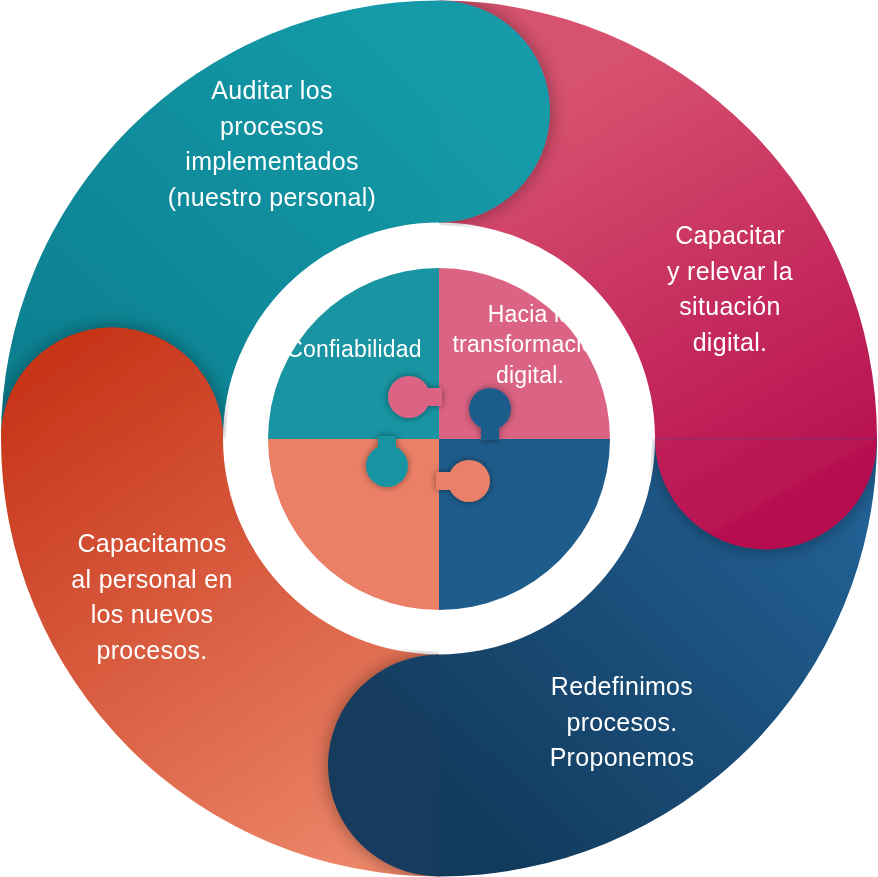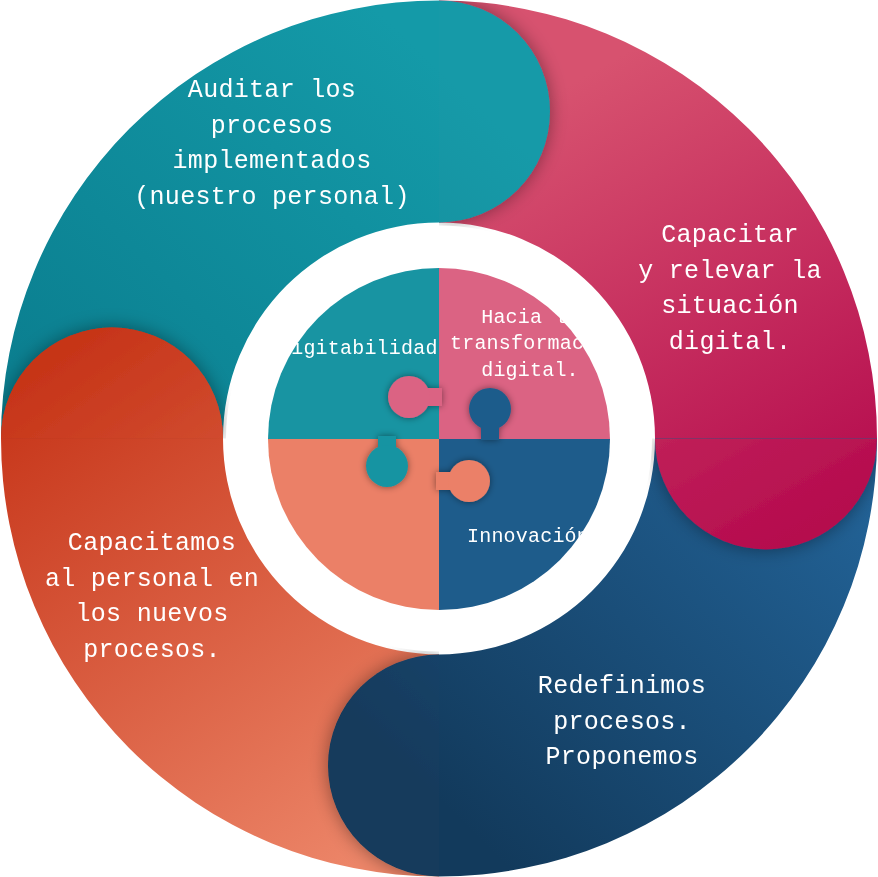--- a/index.html
+++ b/index.html
@@ -5,21 +5,21 @@
   html, body {
     margin: 0;
     padding: 0;
     background: #ffffff;
   }
   .stage {
     position: relative;
     width: 878px;
     height: 877px;
     overflow: hidden;
-    font-family: Liberation Mono, monospace;
+    font-family: Liberation Sans, sans-serif;
     border-radius: 24px;
   }
   .stage svg {
     position: absolute;
     left: 0;
     top: 0;
   }
   .label {
     position: absolute;
     transform: translate(-50%, -50%);
@@ -27,21 +27,21 @@
     text-align: center;
     white-space: pre-line;
     pointer-events: none;
   }
   .label.outer {
     font-size: 25px;
     line-height: 1.42;
     letter-spacing: 0.3px;
   }
   .label.inner {
-    font-size: 20px;
+    font-size: 23px;
     line-height: 1.32;
     letter-spacing: 0.2px;
   }
 </style>
 </head>
 <body>
 
 <div class="stage">
 
   <svg width="878" height="877" viewBox="0 0 878 877">
@@ -141,19 +141,18 @@
 situación
 digital.</div>
   <div class="label outer" style="left:622px; top:722px; width:260px;">Redefinimos
 procesos.
 Proponemos</div>
   <div class="label outer" style="left:152px; top:597px; width:240px;">Capacitamos
 al personal en
 los nuevos
 procesos.</div>
 
-  <div class="label inner" style="left:354px; top:349px; width:150px;">Digitabilidad</div>
+  <div class="label inner" style="left:354px; top:349px; width:150px;">Confiabilidad</div>
   <div class="label inner" style="left:530px; top:345px; width:160px;">Hacia la
 transformación
 digital.</div>
-  <div class="label inner" style="left:528px; top:537px; width:140px;">Innovación</div>
 
 </div>
 
 </body></html>

